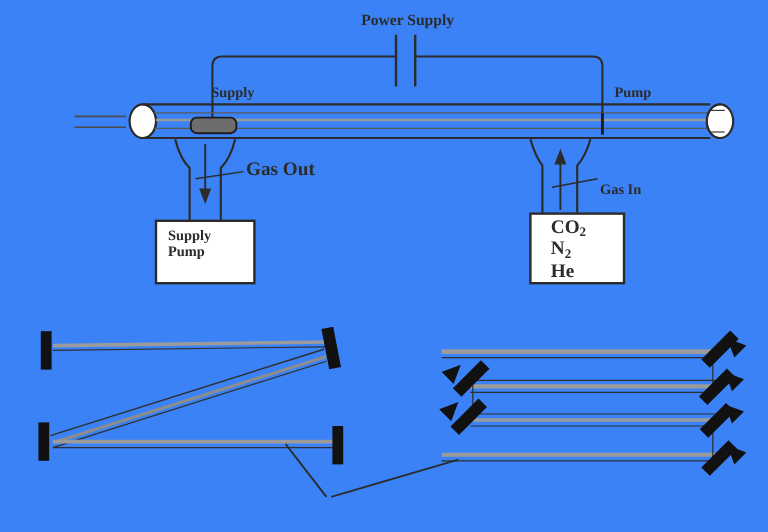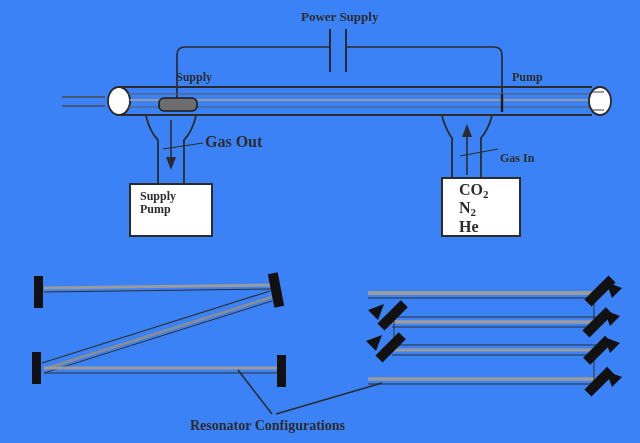--- a/index.html
+++ b/index.html
@@ -206,15 +206,14 @@
     <span class="gasline">Supply</span>
     <span class="gasline">Pump</span>
   </div>
 
   <div class="lbl" id="label-gas-mix">
     <span class="gasline"><span>CO</span><sub>2</sub></span>
     <span class="gasline"><span>N</span><sub>2</sub></span>
     <span class="gasline">He</span>
   </div>
 
-  <div class="lbl" id="label-caption">Resonator Configurations</div>
 
 </div>
 
 </body></html>

